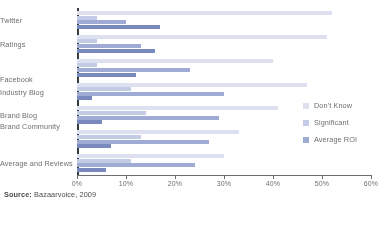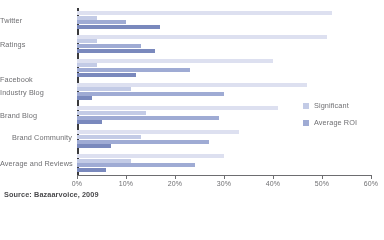--- a/index.html
+++ b/index.html
@@ -88,34 +88,34 @@
   
   .source{
     position:absolute;
     left:4px; bottom:3px;
     font-size:7.3px;
     font-weight:bold;
     color:#4a4a4d;
     white-space:nowrap;
     letter-spacing:.1px;
   }
-  .source .src-val{font-weight:bold;}
+  .source .src-val{font-weight:normal;}
 </style>
 </head>
 <body>
 
 <div id="chart-root">
 
   <div id="cat-labels">
       <div class="cat-label-wrap" style="top: 19.9286px;">Twitter</div>
       <div class="cat-label-wrap" style="top: 43.7857px;">Ratings</div>
       <div class="cat-label-wrap" style="top: 79px;">Facebook</div>
       <div class="cat-label-wrap" style="top: 91.5px;">Industry Blog</div>
       <div class="cat-label-wrap" style="top: 115.357px;">Brand Blog</div>
-      <div class="cat-label-wrap" style="top: 137px; margin-left: 12px;">Brand Community</div>
+      <div class="cat-label-wrap" style="top: 126px;">Brand Community</div>
       <div class="cat-label-wrap" style="top: 163.071px;">Average and Reviews</div>
     </div>
 
   <div class="axis-y-line"></div>
   <div class="axis-x-line"></div>
   <div id="ticks">
       <div class="tick" style="left: 77px;"></div>
       <div class="tick-label" style="left: 77px;">0%</div>
       <div class="tick" style="left: 126px;"></div>
       <div class="tick-label" style="left: 126px;">10%</div>
@@ -157,20 +157,24 @@
       <div class="bar" title="Brand Community — Average ROI: 27%" style="top: 131.514px; width: 132.3px; background: rgb(159, 171, 212);"></div>
       <div class="bar" title="Brand Community — No Roi: 7%" style="top: 136.114px; width: 34.3px; background: rgb(122, 137, 189);"></div>
       <div class="bar" title="Ratings and Reviews — Don't Know: 30%" style="top: 146.171px; width: 147px; background: rgb(221, 224, 240);"></div>
       <div class="bar" title="Ratings and Reviews — Significant: 11%" style="top: 150.771px; width: 53.9px; background: rgb(195, 203, 230);"></div>
       <div class="bar" title="Ratings and Reviews — Average ROI: 24%" style="top: 155.371px; width: 117.6px; background: rgb(159, 171, 212);"></div>
       <div class="bar" title="Ratings and Reviews — No Roi: 6%" style="top: 159.971px; width: 29.4px; background: rgb(122, 137, 189);"></div>
     </div>
 
   <div class="legend" id="legend">
       <div class="legend-row">
+        <span class="legend-swatch" style="background: rgb(221, 224, 240);"></span>
+        <span class="legend-text">Don't Know</span>
+      </div>
+      <div class="legend-row">
         <span class="legend-swatch" style="background: rgb(195, 203, 230);"></span>
         <span class="legend-text">Significant</span>
       </div>
       <div class="legend-row">
         <span class="legend-swatch" style="background: rgb(159, 171, 212);"></span>
         <span class="legend-text">Average ROI</span>
       </div>
     </div>
 
   <div class="source">

